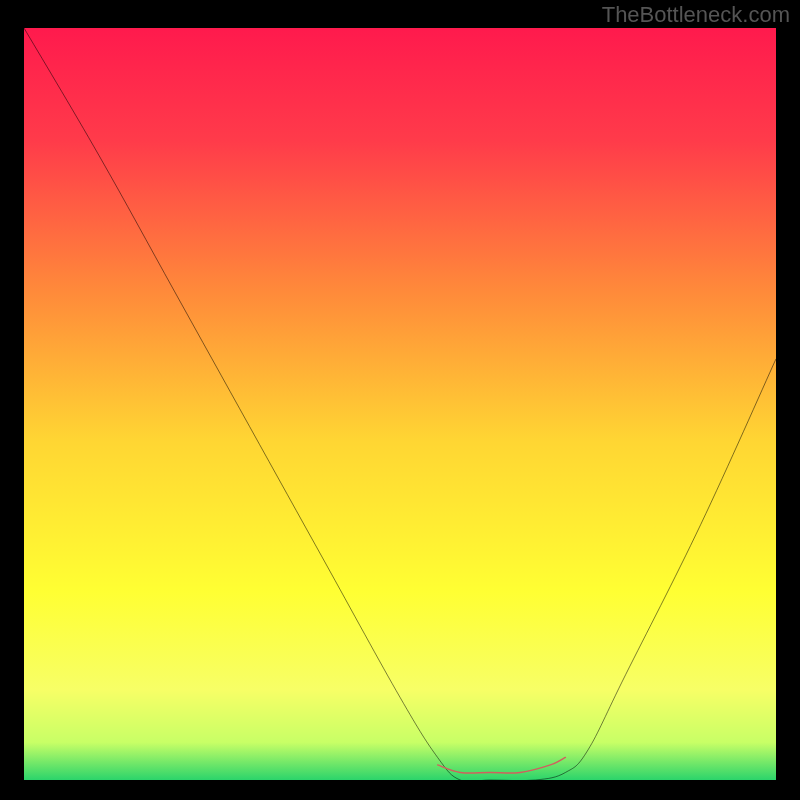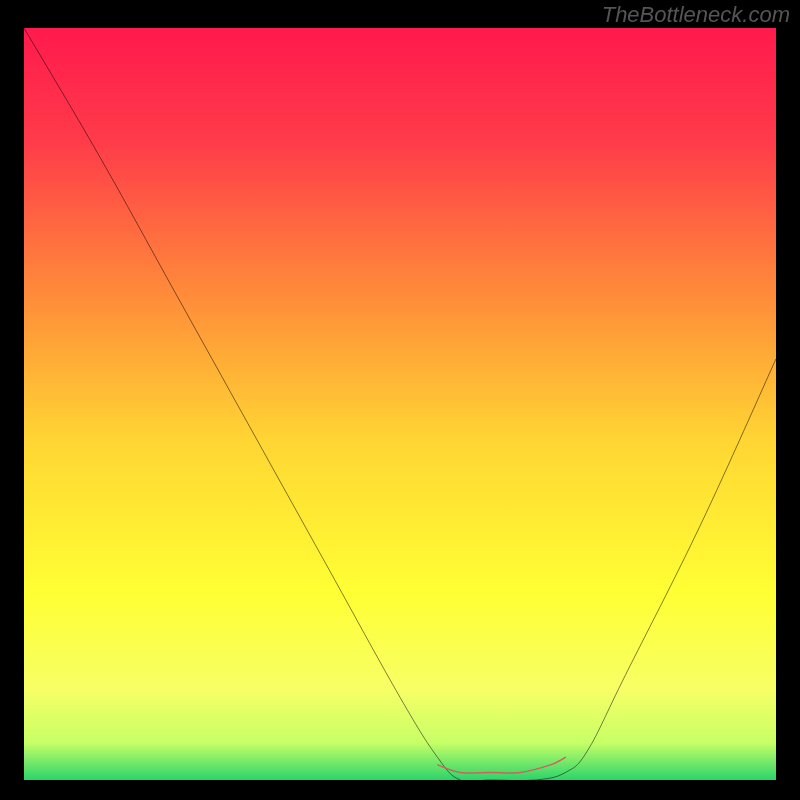--- a/index.html
+++ b/index.html
@@ -8,21 +8,20 @@
     width: 800px;
     height: 800px;
     background: #000;
     font-family: Arial, Helvetica, sans-serif;
     overflow: hidden;
   }
   .container {
     position: relative;
     width: 800px;
     height: 688px;
-    font-style: italic;
   }
   .attribution {
     position: absolute;
     top: 2px;
     right: 10px;
     color: #555;
     font-size: 22px;
     font-weight: 500;
     z-index: 10;
   }

